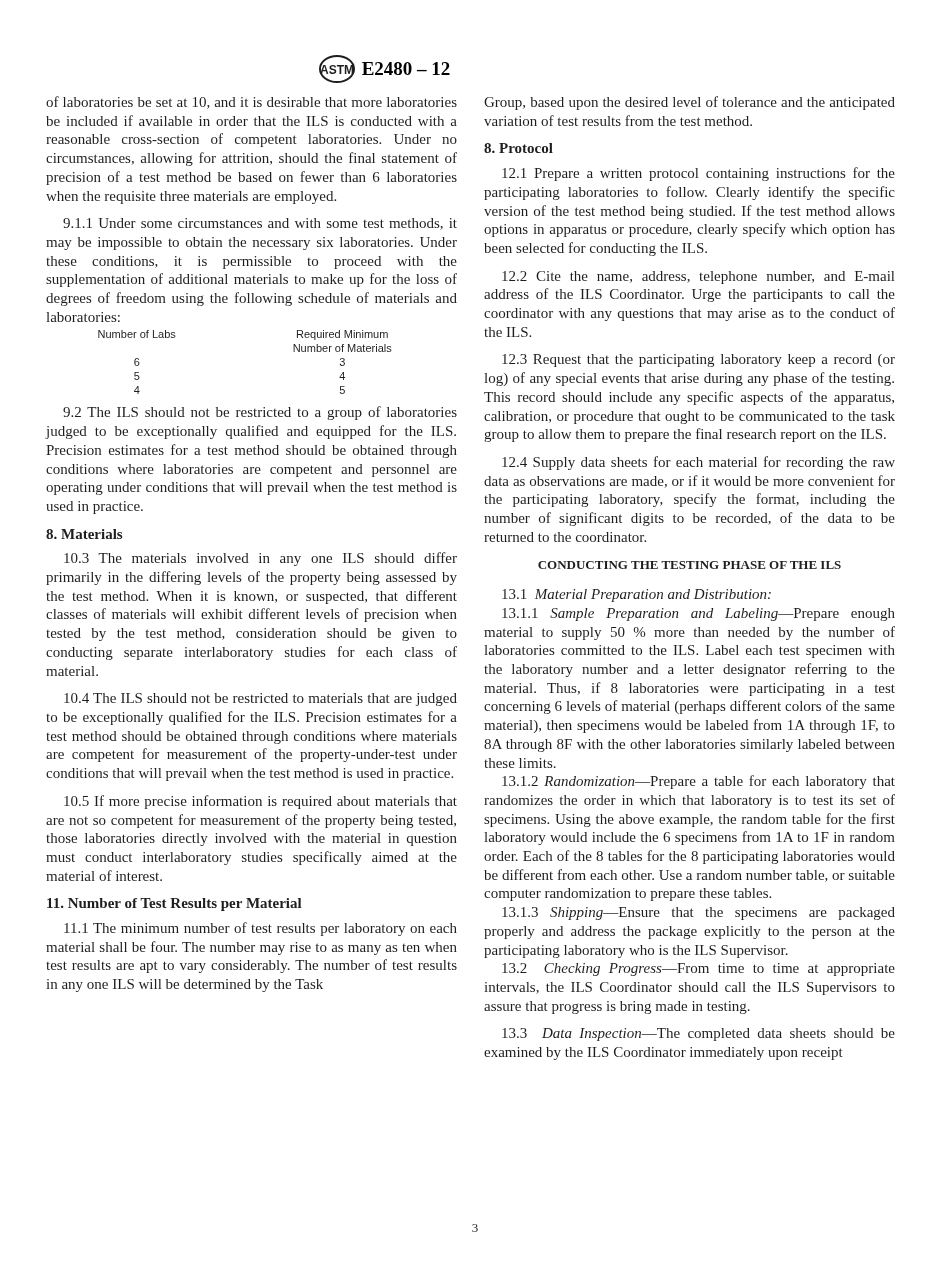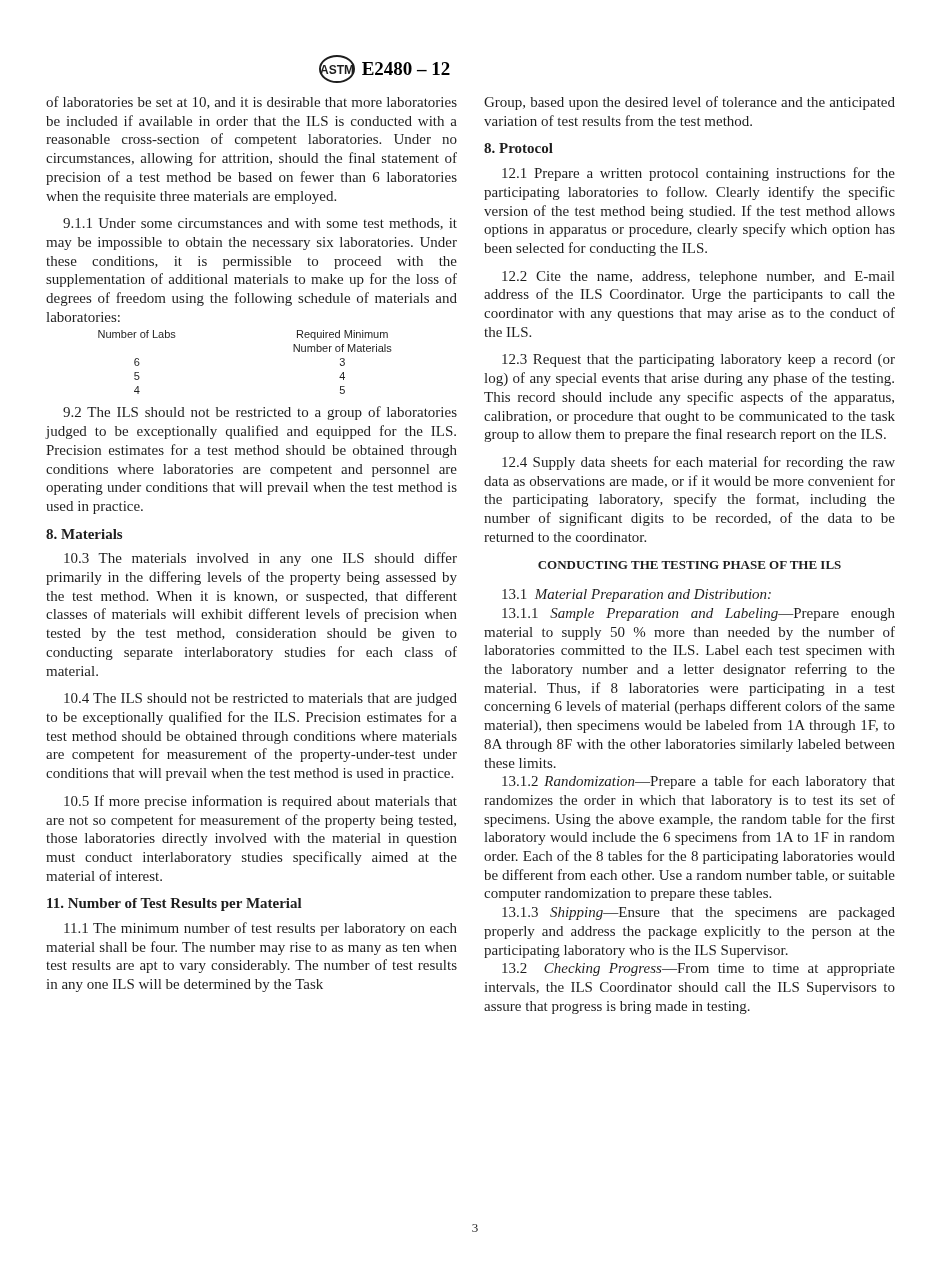--- a/index.html
+++ b/index.html
@@ -79,15 +79,16 @@
   <p>12.1 Prepare a written protocol containing instructions for the participating laboratories to follow. Clearly identify the specific version of the test method being studied. If the test method allows options in apparatus or procedure, clearly specify which option has been selected for conducting the ILS.</p>
   <p>12.2 Cite the name, address, telephone number, and E-mail address of the ILS Coordinator. Urge the participants to call the coordinator with any questions that may arise as to the conduct of the ILS.</p>
   <p>12.3 Request that the participating laboratory keep a record (or log) of any special events that arise during any phase of the testing. This record should include any specific aspects of the apparatus, calibration, or procedure that ought to be communicated to the task group to allow them to prepare the final research report on the ILS.</p>
   <p>12.4 Supply data sheets for each material for recording the raw data as observations are made, or if it would be more convenient for the participating laboratory, specify the format, including the number of significant digits to be recorded, of the data to be returned to the coordinator.</p>
   <h3 class="center">CONDUCTING THE TESTING PHASE OF THE ILS</h3>
   <p class="tight"><span>13.1</span>&nbsp; <i>Material Preparation and Distribution:</i></p>
   <p class="tight"><span>13.1.1</span> <i>Sample Preparation and Labeling</i><span>—Prepare enough material to supply 50 % more than needed by the number of laboratories committed to the ILS. Label each test specimen with the laboratory number and a letter designator referring to the material. Thus, if 8 laboratories were participating in a test concerning 6 levels of material (perhaps different colors of the same material), then specimens would be labeled from 1A through 1F, to 8A through 8F with the other laboratories similarly labeled between these limits.</span></p>
   <p class="tight"><span>13.1.2</span> <i>Randomization</i><span>—Prepare a table for each laboratory that randomizes the order in which that laboratory is to test its set of specimens. Using the above example, the random table for the first laboratory would include the 6 specimens from 1A to 1F in random order. Each of the 8 tables for the 8 participating laboratories would be different from each other. Use a random number table, or suitable computer randomization to prepare these tables.</span></p>
   <p class="tight"><span>13.1.3</span> <i>Shipping</i><span>—Ensure that the specimens are packaged properly and address the package explicitly to the person at the participating laboratory who is the ILS Supervisor.</span></p>
   <p><span>13.2</span>&nbsp; <i>Checking Progress</i><span>—From time to time at appropriate intervals, the ILS Coordinator should call the ILS Supervisors to assure that progress is bring made in testing.</span></p>
+  <p><span>13.3</span>&nbsp; <i>Data Inspection</i><span>—The completed data sheets should be examined by the ILS Coordinator immediately upon receipt</span></p>
 </div>
 
 <div class="page-num">3</div>
 
 </body></html>

